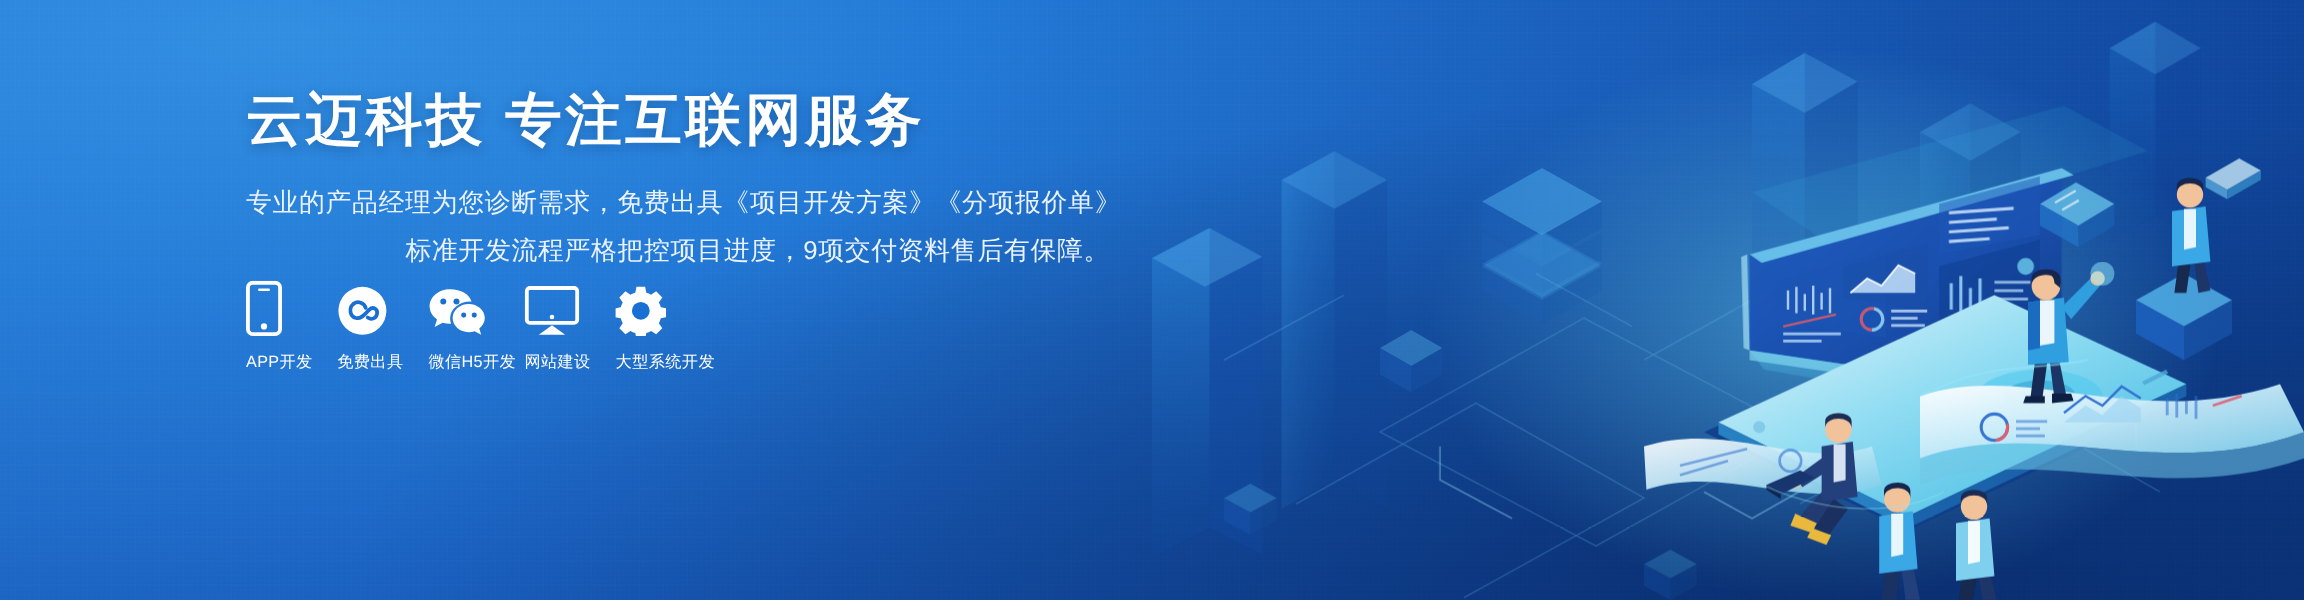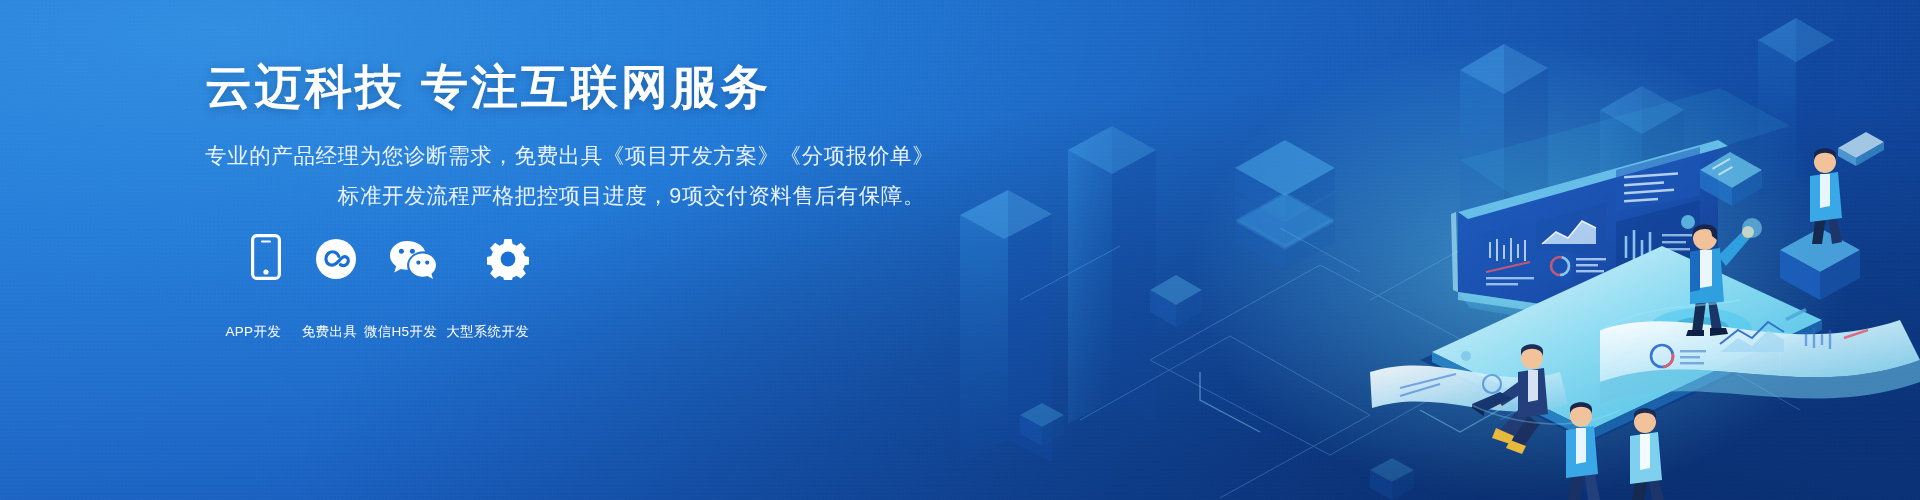--- a/index.html
+++ b/index.html
@@ -24,42 +24,41 @@
   
   .texture{
     position:absolute;inset:0;opacity:.30;pointer-events:none;
     background-image:
       repeating-linear-gradient(0deg, rgba(255,255,255,.045) 0 1px, rgba(255,255,255,0) 1px 4px),
       repeating-linear-gradient(90deg, rgba(255,255,255,.030) 0 1px, rgba(255,255,255,0) 1px 4px);
   }
 
   
   .content{
-    position:absolute;left:205px;top:61px;width:720px;z-index:6;
+    position:absolute;left:205px;top:74px;width:720px;z-index:6;
   }
   .headline{
     font-size:47px;line-height:1.1;font-weight:bold;color:#ffffff;
     letter-spacing:3px;white-space:nowrap;
     text-shadow:0 2px 10px rgba(0,25,70,.28);
   }
   .sub{
     margin-top:26px;font-size:21.5px;line-height:34px;color:#eaf3ff;
     letter-spacing:.6px;white-space:nowrap;font-weight:400;text-align:right;
   }
   .sub .l2{margin-top:6px;}
 
   
   .icons{
     position:absolute;left:205px;top:228px;display:flex;align-items:flex-start;
     z-index:6;
   }
   .icon-item{
-    width:72px;display:flex;flex-direction:column;align-items:flex-end;
+    width:72px;display:flex;flex-direction:column;align-items:flex-start;
     margin-right:0;
-    gap:30px;
   }
   .icon-box{height:52px;display:flex;align-items:flex-end;justify-content:center;}
   .icon-box svg{display:block;}
   .icon-label{
     margin-top:13px;font-size:13.5px;color:#ffffff;white-space:nowrap;
     letter-spacing:.3px;text-align:center;font-weight:400;
   }
 
   
   .art{position:absolute;right:0;top:0;width:1020px;height:500px;z-index:3;}
@@ -437,20 +436,30 @@
           <circle cx="12.4" cy="13.2" r="2.5" fill="#1a6fd4"></circle>
           <circle cx="23.4" cy="13.2" r="2.5" fill="#1a6fd4"></circle>
           <path d="M47 27.1 C 47 20.6, 41 15.4, 33.6 15.4 C 26.2 15.4, 20.2 20.6, 20.2 27.1 C 20.2 33.6, 26.2 38.8, 33.6 38.8 C 35.3 38.8, 37 38.5, 38.5 38 L 44 41 L 42.4 35.8 C 45.2 33.7, 47 30.6, 47 27.1 Z" fill="#ffffff"></path>
           <circle cx="29.4" cy="24.6" r="2.1" fill="#1a6fd4"></circle>
           <circle cx="38.2" cy="24.6" r="2.1" fill="#1a6fd4"></circle>
         </svg>
       </div>
       <div class="icon-label">微信H5开发</div>
     </div>
 
+    <div class="icon-item" style="width:76px;">
+      <div class="icon-box">
+        <svg width="46" height="42" viewBox="0 0 46 42">
+          <rect x="2" y="2" width="42" height="29" rx="2.6" ry="2.6" fill="none" stroke="#ffffff" stroke-width="3.2"></rect>
+          <circle cx="23" cy="26.2" r="1.9" fill="#ffffff"></circle>
+          <path d="M23 33 L 12 41 L 34 41 Z" fill="#ffffff"></path>
+        </svg>
+      </div>
+      <div class="icon-label">网站建设</div>
+    </div>
 
     <div class="icon-item" style="width:92px;">
       <div class="icon-box">
         <svg width="42" height="42" viewBox="0 0 42 42">
           <path d="M17.4 1 h7.2 l1.0 5.0 a14.6 14.6 0 0 1 4.0 1.65 l4.2 -2.85 l5.1 5.1 l-2.85 4.2 a14.6 14.6 0 0 1 1.65 4.0 l5.0 1.0 v7.2 l-5.0 1.0 a14.6 14.6 0 0 1 -1.65 4.0 l2.85 4.2 l-5.1 5.1 l-4.2 -2.85 a14.6 14.6 0 0 1 -4.0 1.65 l-1.0 5.0 h-7.2 l-1.0 -5.0 a14.6 14.6 0 0 1 -4.0 -1.65 l-4.2 2.85 l-5.1 -5.1 l2.85 -4.2 a14.6 14.6 0 0 1 -1.65 -4.0 l-5.0 -1.0 v-7.2 l5.0 -1.0 a14.6 14.6 0 0 1 1.65 -4.0 l-2.85 -4.2 l5.1 -5.1 l4.2 2.85 a14.6 14.6 0 0 1 4.0 -1.65 Z" fill="#ffffff"></path>
           <circle cx="21" cy="21" r="7.4" fill="#1a6fd4"></circle>
         </svg>
       </div>
       <div class="icon-label">大型系统开发</div>
     </div>

